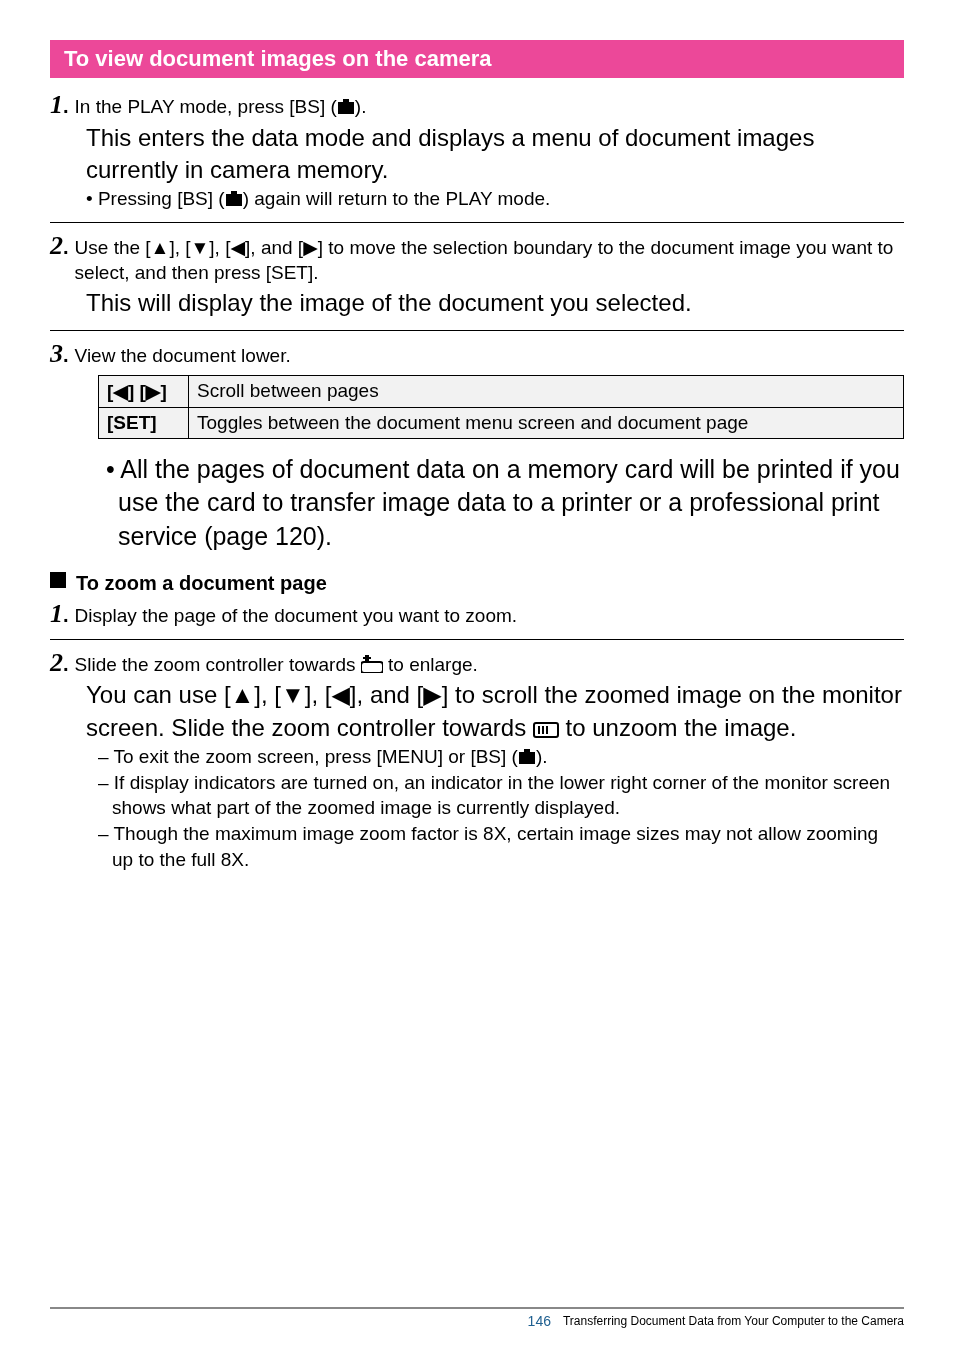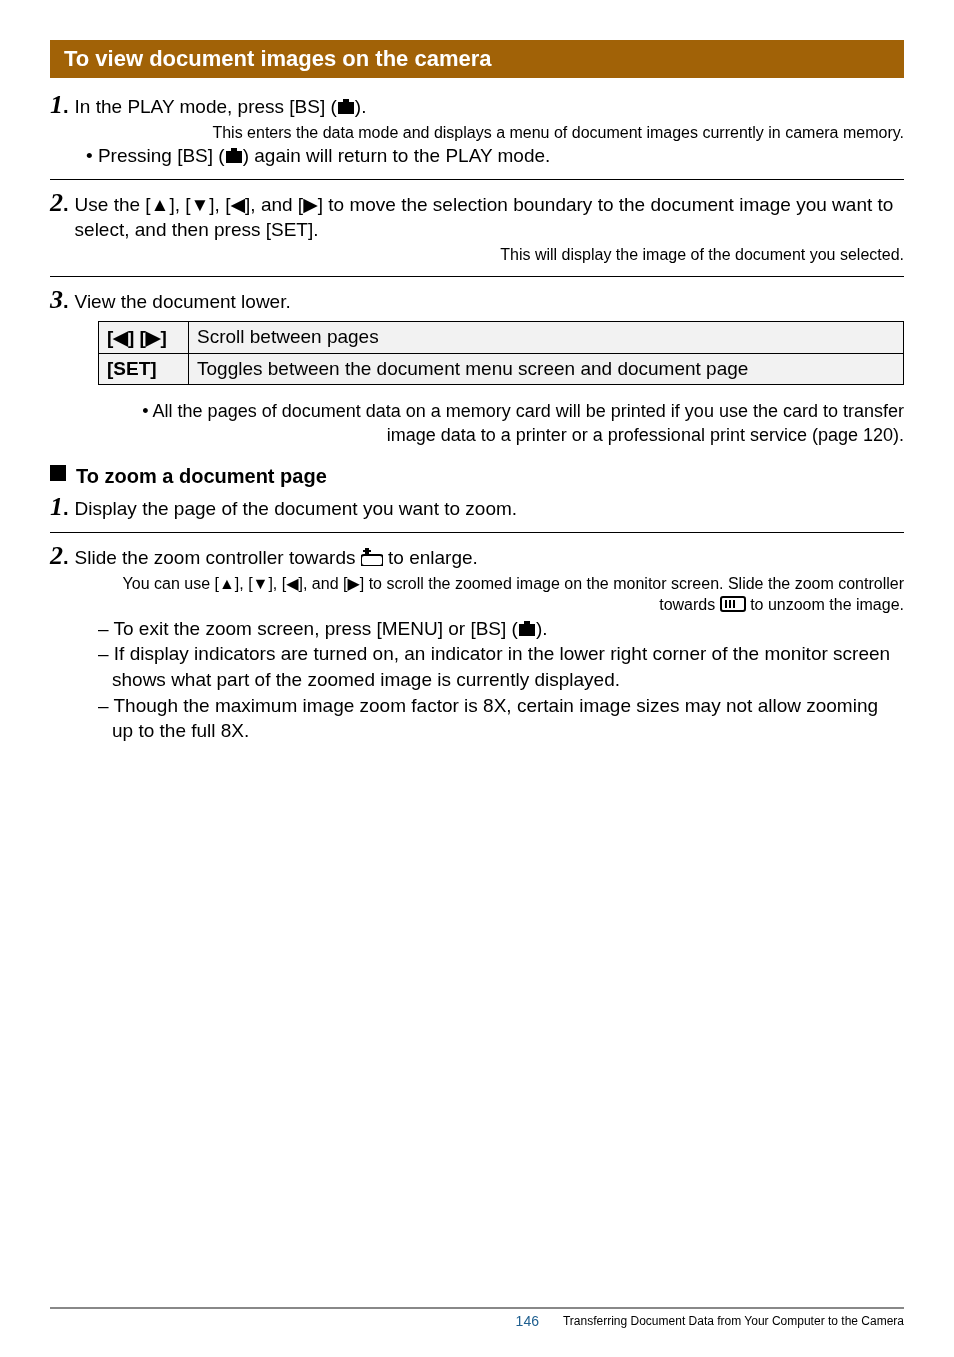--- a/index.html
+++ b/index.html
@@ -7,21 +7,21 @@
       margin: 0;
       padding: 40px 50px 30px 50px;
       font-family: Arial, Helvetica, sans-serif;
       color: #000;
       width: 954px;
       min-height: 1357px;
       position: relative;
       background: #fff;
     }
     .section-header {
-      background: #a16207;
+      background: #ec4899;
       color: #fff;
       font-size: 22px;
       font-weight: bold;
       padding: 6px 14px;
       margin-bottom: 14px;
     }
     .step-block { margin-bottom: 8px; }
     .step-line {
       display: flex;
       align-items: baseline;
@@ -40,40 +40,38 @@
       font-style: normal;
       font-weight: bold;
       font-size: 20px;
     }
     .step-title {
       font-weight: normal;
       font-size: 19px;
       line-height: 1.3;
     }
     .indent-body {
-      margin-left: 20px;
-      font-size: 16px;
+      margin-left: 36px;
+      font-size: 24px;
       line-height: 1.35;
       margin-top: 2px;
-      text-align: right;
     }
     .bullet-line {
       margin-left: 36px;
       font-size: 19px;
       line-height: 1.35;
       text-indent: -12px;
       padding-left: 12px;
     }
     .bullet-line-2 {
       margin-left: 56px;
-      font-size: 18px;
+      font-size: 25px;
       line-height: 1.35;
       text-indent: -12px;
       padding-left: 12px;
-      text-align: right;
     }
     .dash-line {
       margin-left: 48px;
       font-size: 19px;
       line-height: 1.35;
       text-indent: -14px;
       padding-left: 14px;
     }
     hr.sep {
       border: none;
@@ -120,21 +118,21 @@
       bottom: 28px;
       left: 50px;
       right: 50px;
       border-top: 2px solid #888;
       padding-top: 4px;
       display: flex;
       justify-content: flex-end;
       align-items: center;
       font-size: 12px;
       color: #000;
-      gap: 24px;
+      gap: 12px;
     }
     .footer .pg {
       color: #206090;
       font-size: 14px;
     }
     .footer .ftxt {
       text-align: right;
       line-height: 1.2;
     }
     svg.inline-icon {

